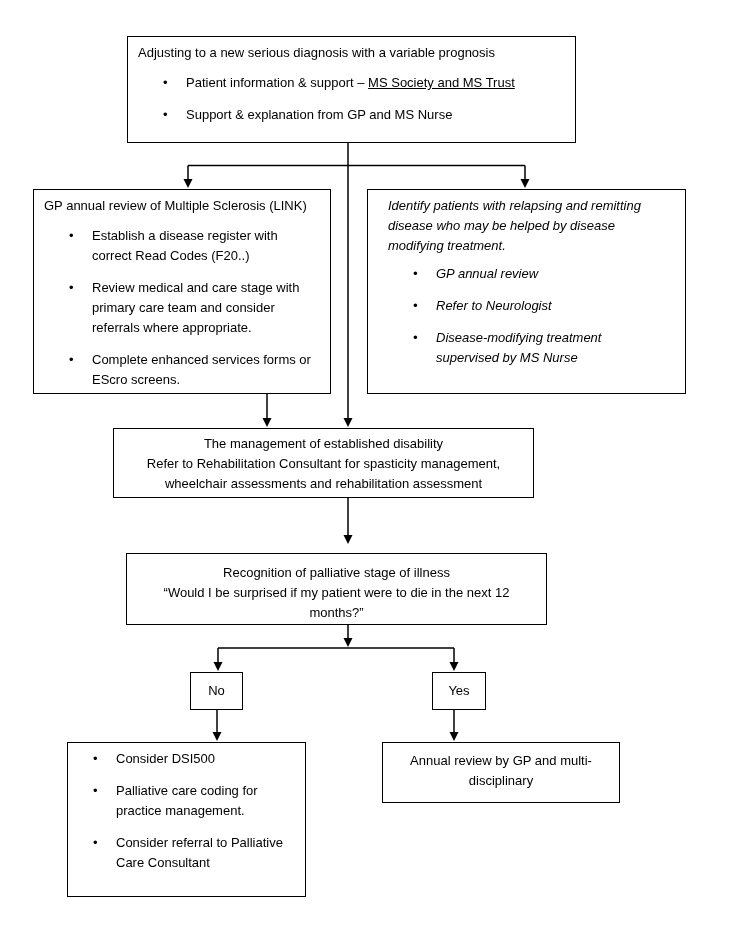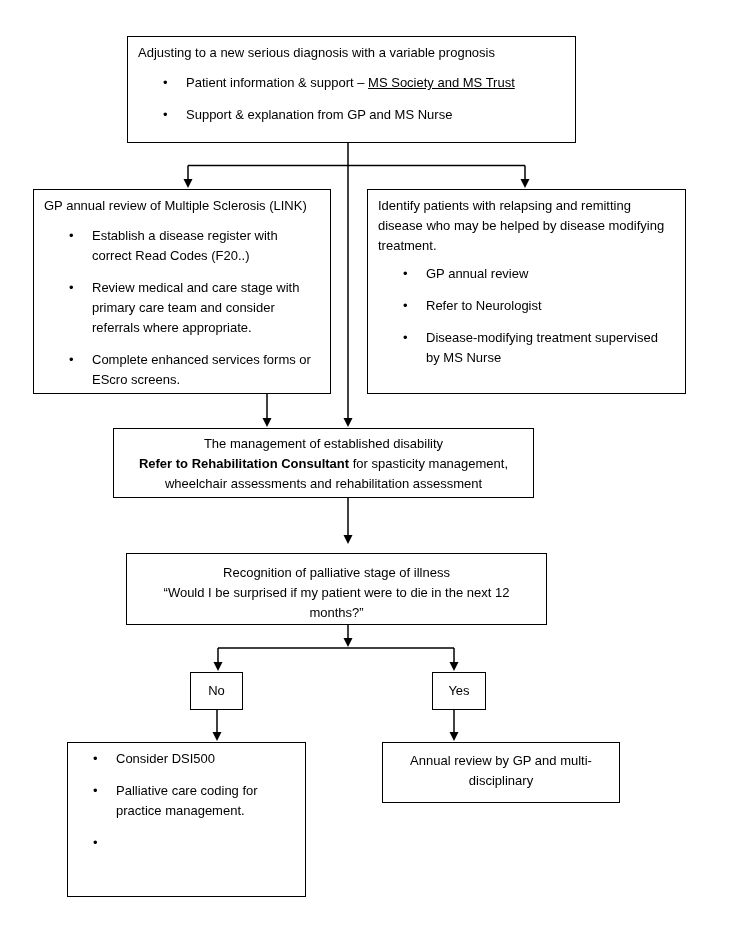--- a/index.html
+++ b/index.html
@@ -30,21 +30,21 @@
   .box-title { margin-bottom: 10px; }
   .bullet {
     display: flex;
     padding-left: 25px;
     margin-bottom: 12px;
   }
   .dot { width: 23px; flex: none; }
   .btext { flex: 1; }
   .center-text { text-align: center; }
   .u-link { text-decoration: underline; }
-  b { font-weight: bold; }
+  b { font-weight: normal; }
   
   #diagnosis-box   { left: 127px; top: 36px;  width: 449px; height: 107px; }
   #gp-review-box   { left: 33px;  top: 189px; width: 298px; height: 205px; }
   #identify-box    { left: 367px; top: 189px; width: 319px; height: 205px; }
   #management-box  { left: 113px; top: 428px; width: 421px; height: 70px; padding: 5px 8px; }
   #palliative-box  { left: 126px; top: 545px; width: 421px; height: 72px; padding: 9px 8px; margin-top: 8px; }
   #no-box          { left: 190px; top: 672px; width: 53px;  height: 38px; display: flex; align-items: center; justify-content: center; }
   #yes-box         { left: 432px; top: 672px; width: 54px;  height: 38px; display: flex; align-items: center; justify-content: center; }
   #no-outcome-box  { left: 67px;  top: 742px; width: 239px; height: 155px; padding-top: 6px; padding-right: 2px; }
   #yes-outcome-box { left: 382px; top: 742px; width: 238px; height: 61px; padding: 8px 24px; }
@@ -109,21 +109,21 @@
     <div class="bullet">
       <span class="dot">•</span>
       <span class="btext">Review medical and care stage with primary care team and consider referrals where appropriate.</span>
     </div>
     <div class="bullet">
       <span class="dot">•</span>
       <span class="btext">Complete enhanced services forms or EScro screens.</span>
     </div>
   </div>
 
-  <div class="box" id="identify-box" style="padding: 6px 10px;">
+  <div class="box" id="identify-box" style="padding: 6px 20px; font-style: italic;">
     <div class="box-title" style="margin-bottom: 8px;">Identify patients with relapsing and remitting disease who may be helped by disease modifying treatment.</div>
     <div class="bullet">
       <span class="dot">•</span>
       <span class="btext">GP annual review</span>
     </div>
     <div class="bullet">
       <span class="dot">•</span>
       <span class="btext">Refer to Neurologist</span>
     </div>
     <div class="bullet">
@@ -153,20 +153,21 @@
     <div class="bullet">
       <span class="dot">•</span>
       <span class="btext">Consider DSI500</span>
     </div>
     <div class="bullet">
       <span class="dot">•</span>
       <span class="btext">Palliative care coding for practice management.</span>
     </div>
     <div class="bullet">
       <span class="dot">•</span>
+      <span class="btext">Consider referral to Palliative Care Consultant</span>
     </div>
   </div>
 
   <div class="box center-text" id="yes-outcome-box">
     <div>Annual review by GP and multi-disciplinary</div>
   </div>
 
 </div>
 
 </body></html>

